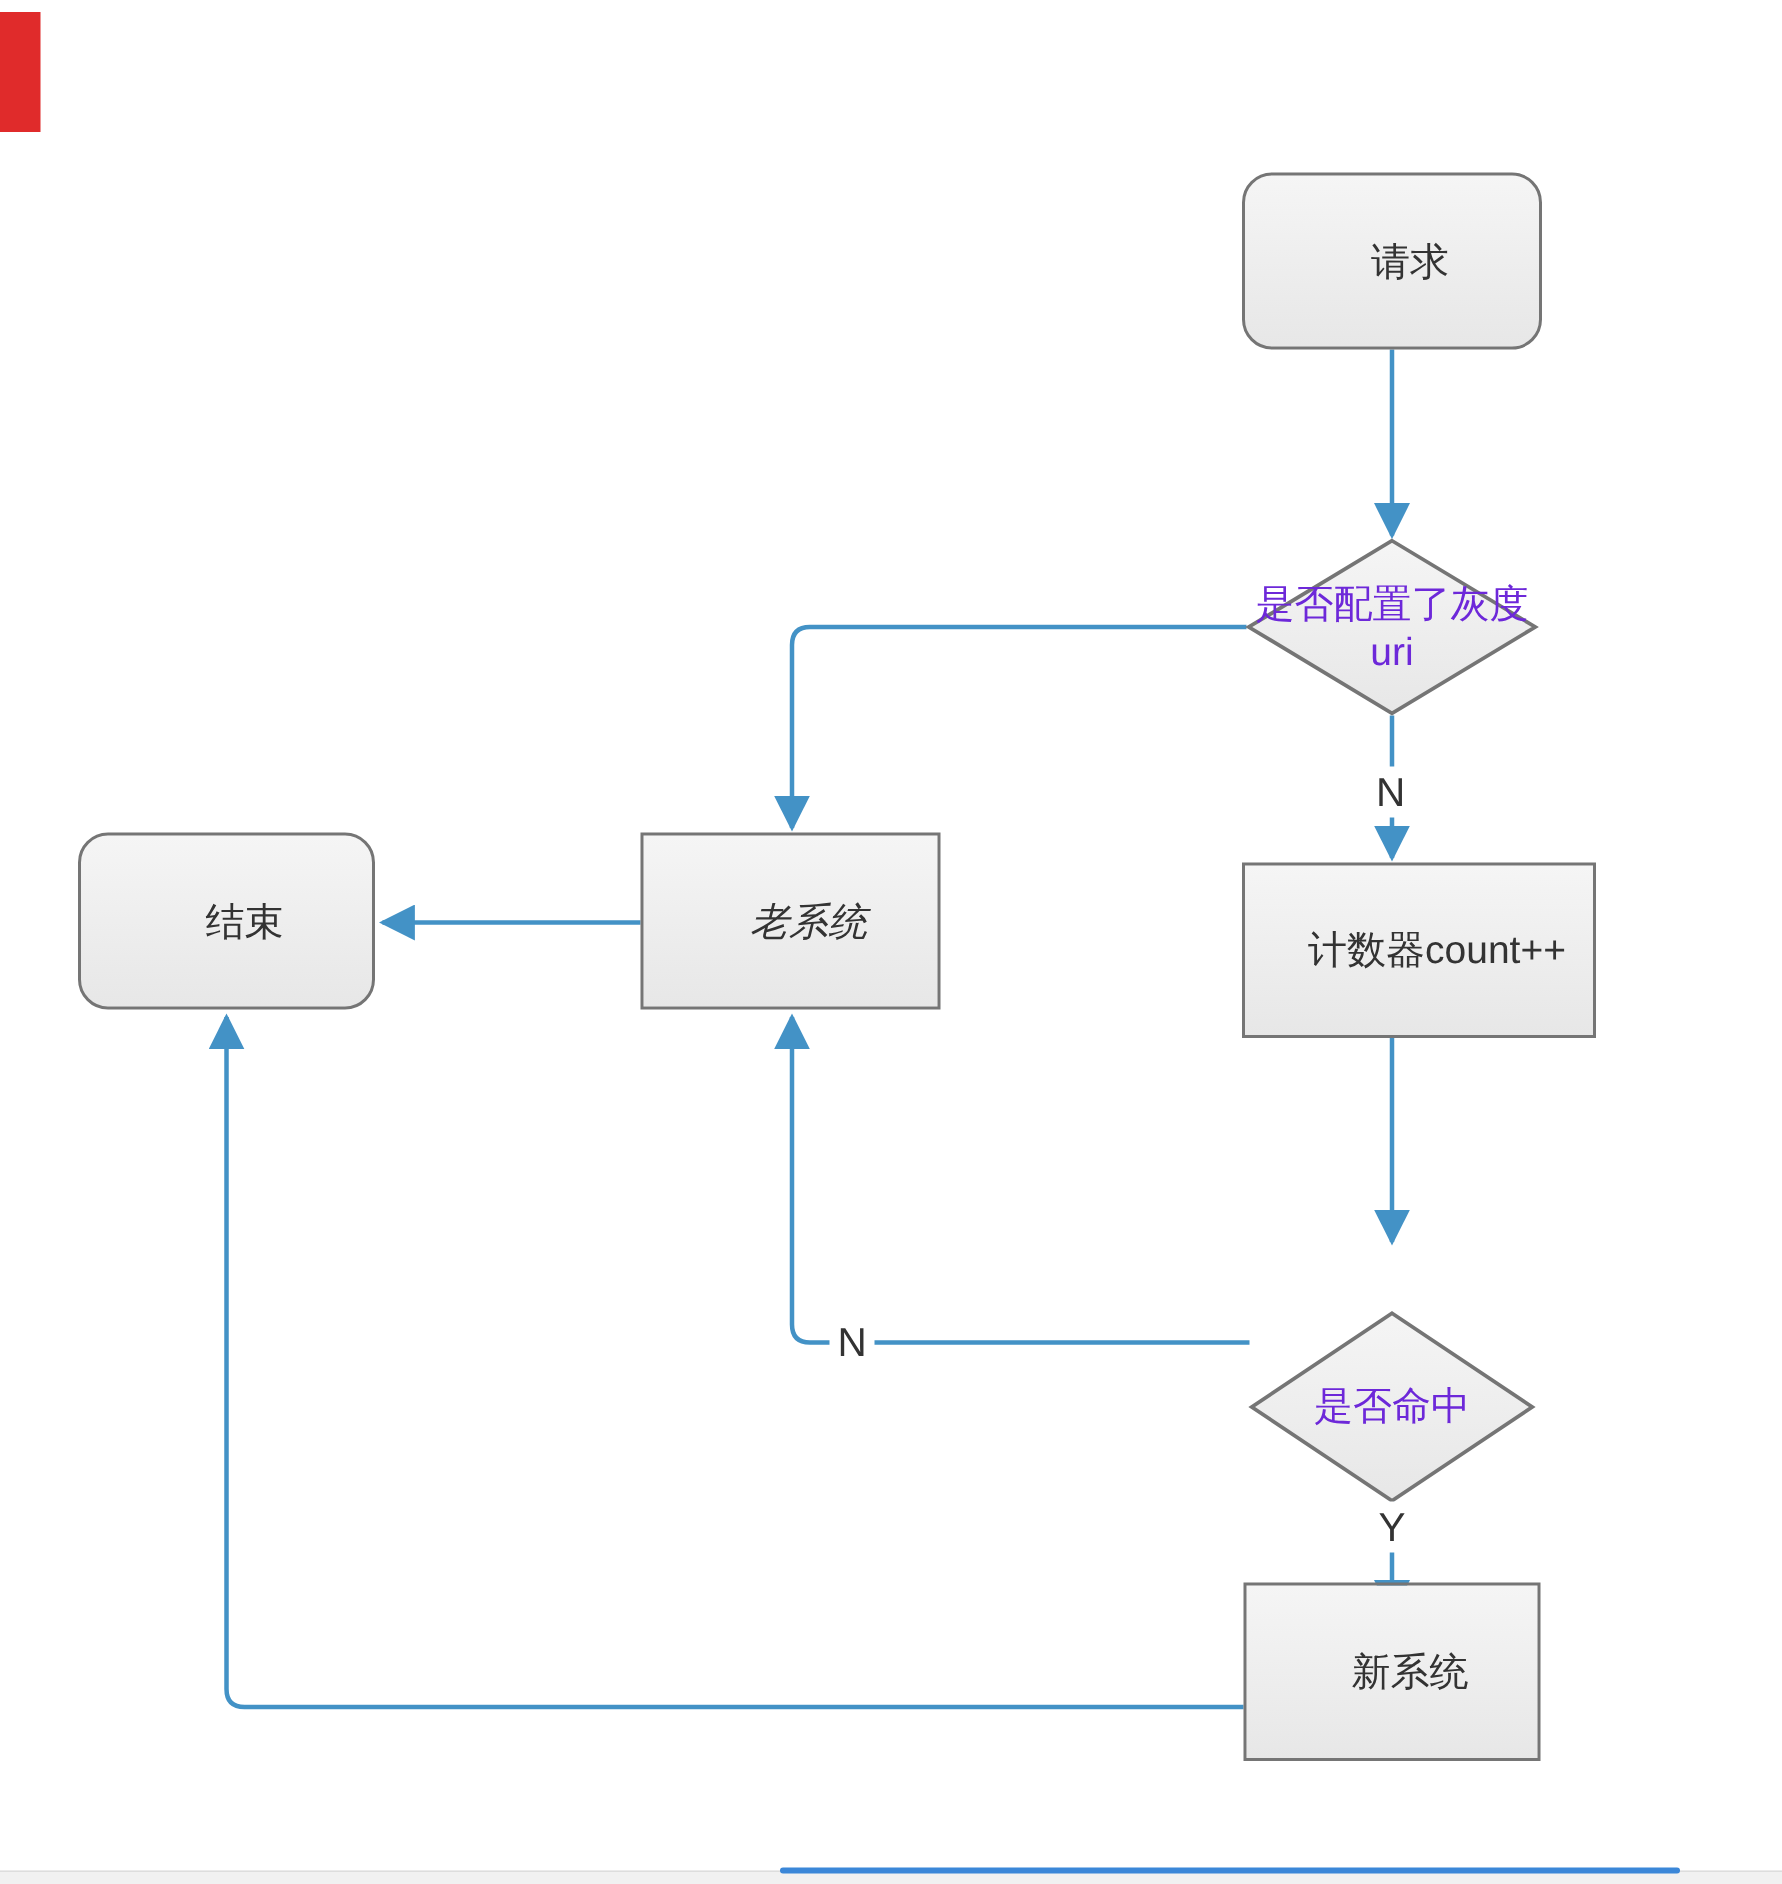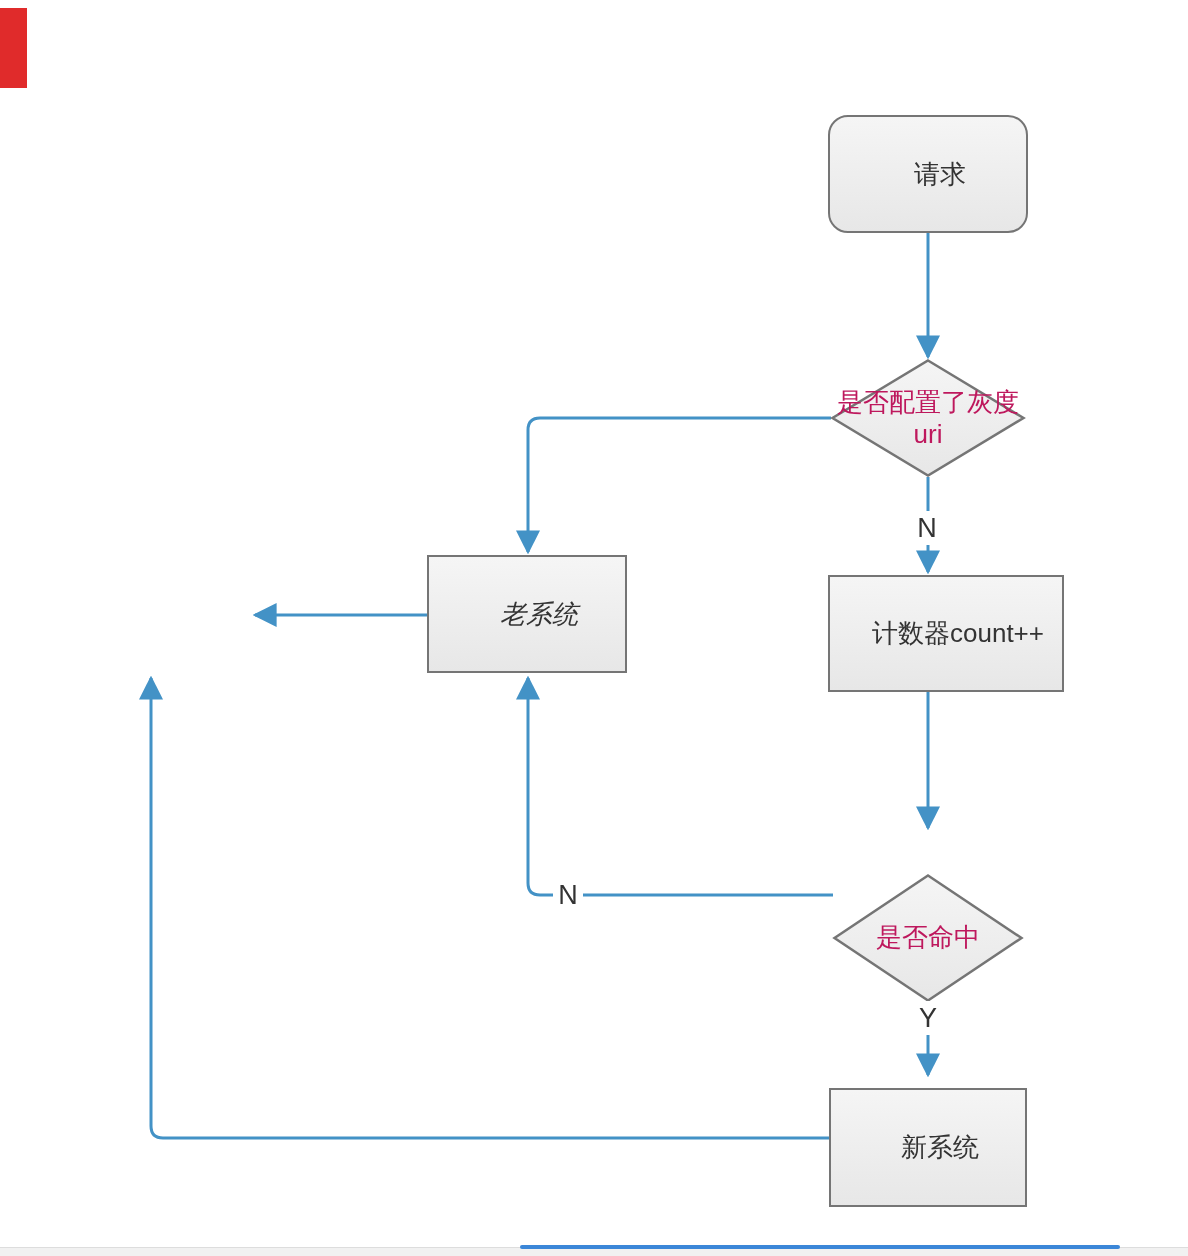--- a/index.html
+++ b/index.html
@@ -15,28 +15,28 @@
     position:absolute;display:flex;align-items:center;justify-content:center;
     box-sizing:border-box;font-size:26px;color:#333333;
     background:linear-gradient(180deg,#f5f5f5 0%,#e7e7e7 100%);
     border:2px solid #757575;text-align:center;padding-left:24px;
   }
   .rounded{border-radius:20px;}
   .node-start   {left:828px;top:115px;width:200px;height:118px;}
   .node-counter {left:828px;top:575px;width:236px;height:117px;}
   .node-old     {left:427px;top:555px;width:200px;height:118px;font-style:italic;}
   .node-end     {left:52px; top:555px;width:198px;height:118px;}
-  .node-new     {left:829px;top:1088px;width:198px;height:119px;}
+  .node-new     {left:829px;top:1055px;width:198px;height:119px;}
   
   .diamond{position:absolute;}
   .diamond svg{position:absolute;left:0;top:0;overflow:visible;}
   .diamond .dlabel{
     position:absolute;top:0;height:100%;display:flex;flex-direction:column;
     align-items:center;justify-content:center;font-size:26px;line-height:32px;
-    color:#be185d;text-align:center;white-space:nowrap;
+    color:#6d28d9;text-align:center;white-space:nowrap;
   }
   .diamond-uri{left:831px;top:359px;width:194px;height:118px;}
   .diamond-uri .dlabel{left:-43px;width:280px;}
   .diamond-hit{left:833px;top:874px;width:190px;height:128px;font-family:Liberation Serif, serif;}
   .diamond-hit .dlabel{left:0;width:190px;}
   
   .edge-label{
     position:absolute;width:30px;height:34px;display:flex;align-items:center;
     justify-content:center;background:#ffffff;font-size:27px;color:#333333;
   }
@@ -92,20 +92,23 @@
   </div>
 
   <div class="node node-counter">
     <span>计数器count++</span>
   </div>
 
   <div class="node node-old">
     <span>老系统</span>
   </div>
 
+  <div class="node rounded node-end">
+    <span>结束</span>
+  </div>
 
   <div class="diamond diamond-hit">
     <svg width="190" height="128">
       <polygon points="95,1.5 188.5,64 95,126.5 1.5,64" fill="url(#dgrad)" stroke="#757575" stroke-width="2.5"></polygon>
     </svg>
     <div class="dlabel">
       <span>是否命中</span>
     </div>
   </div>
 

